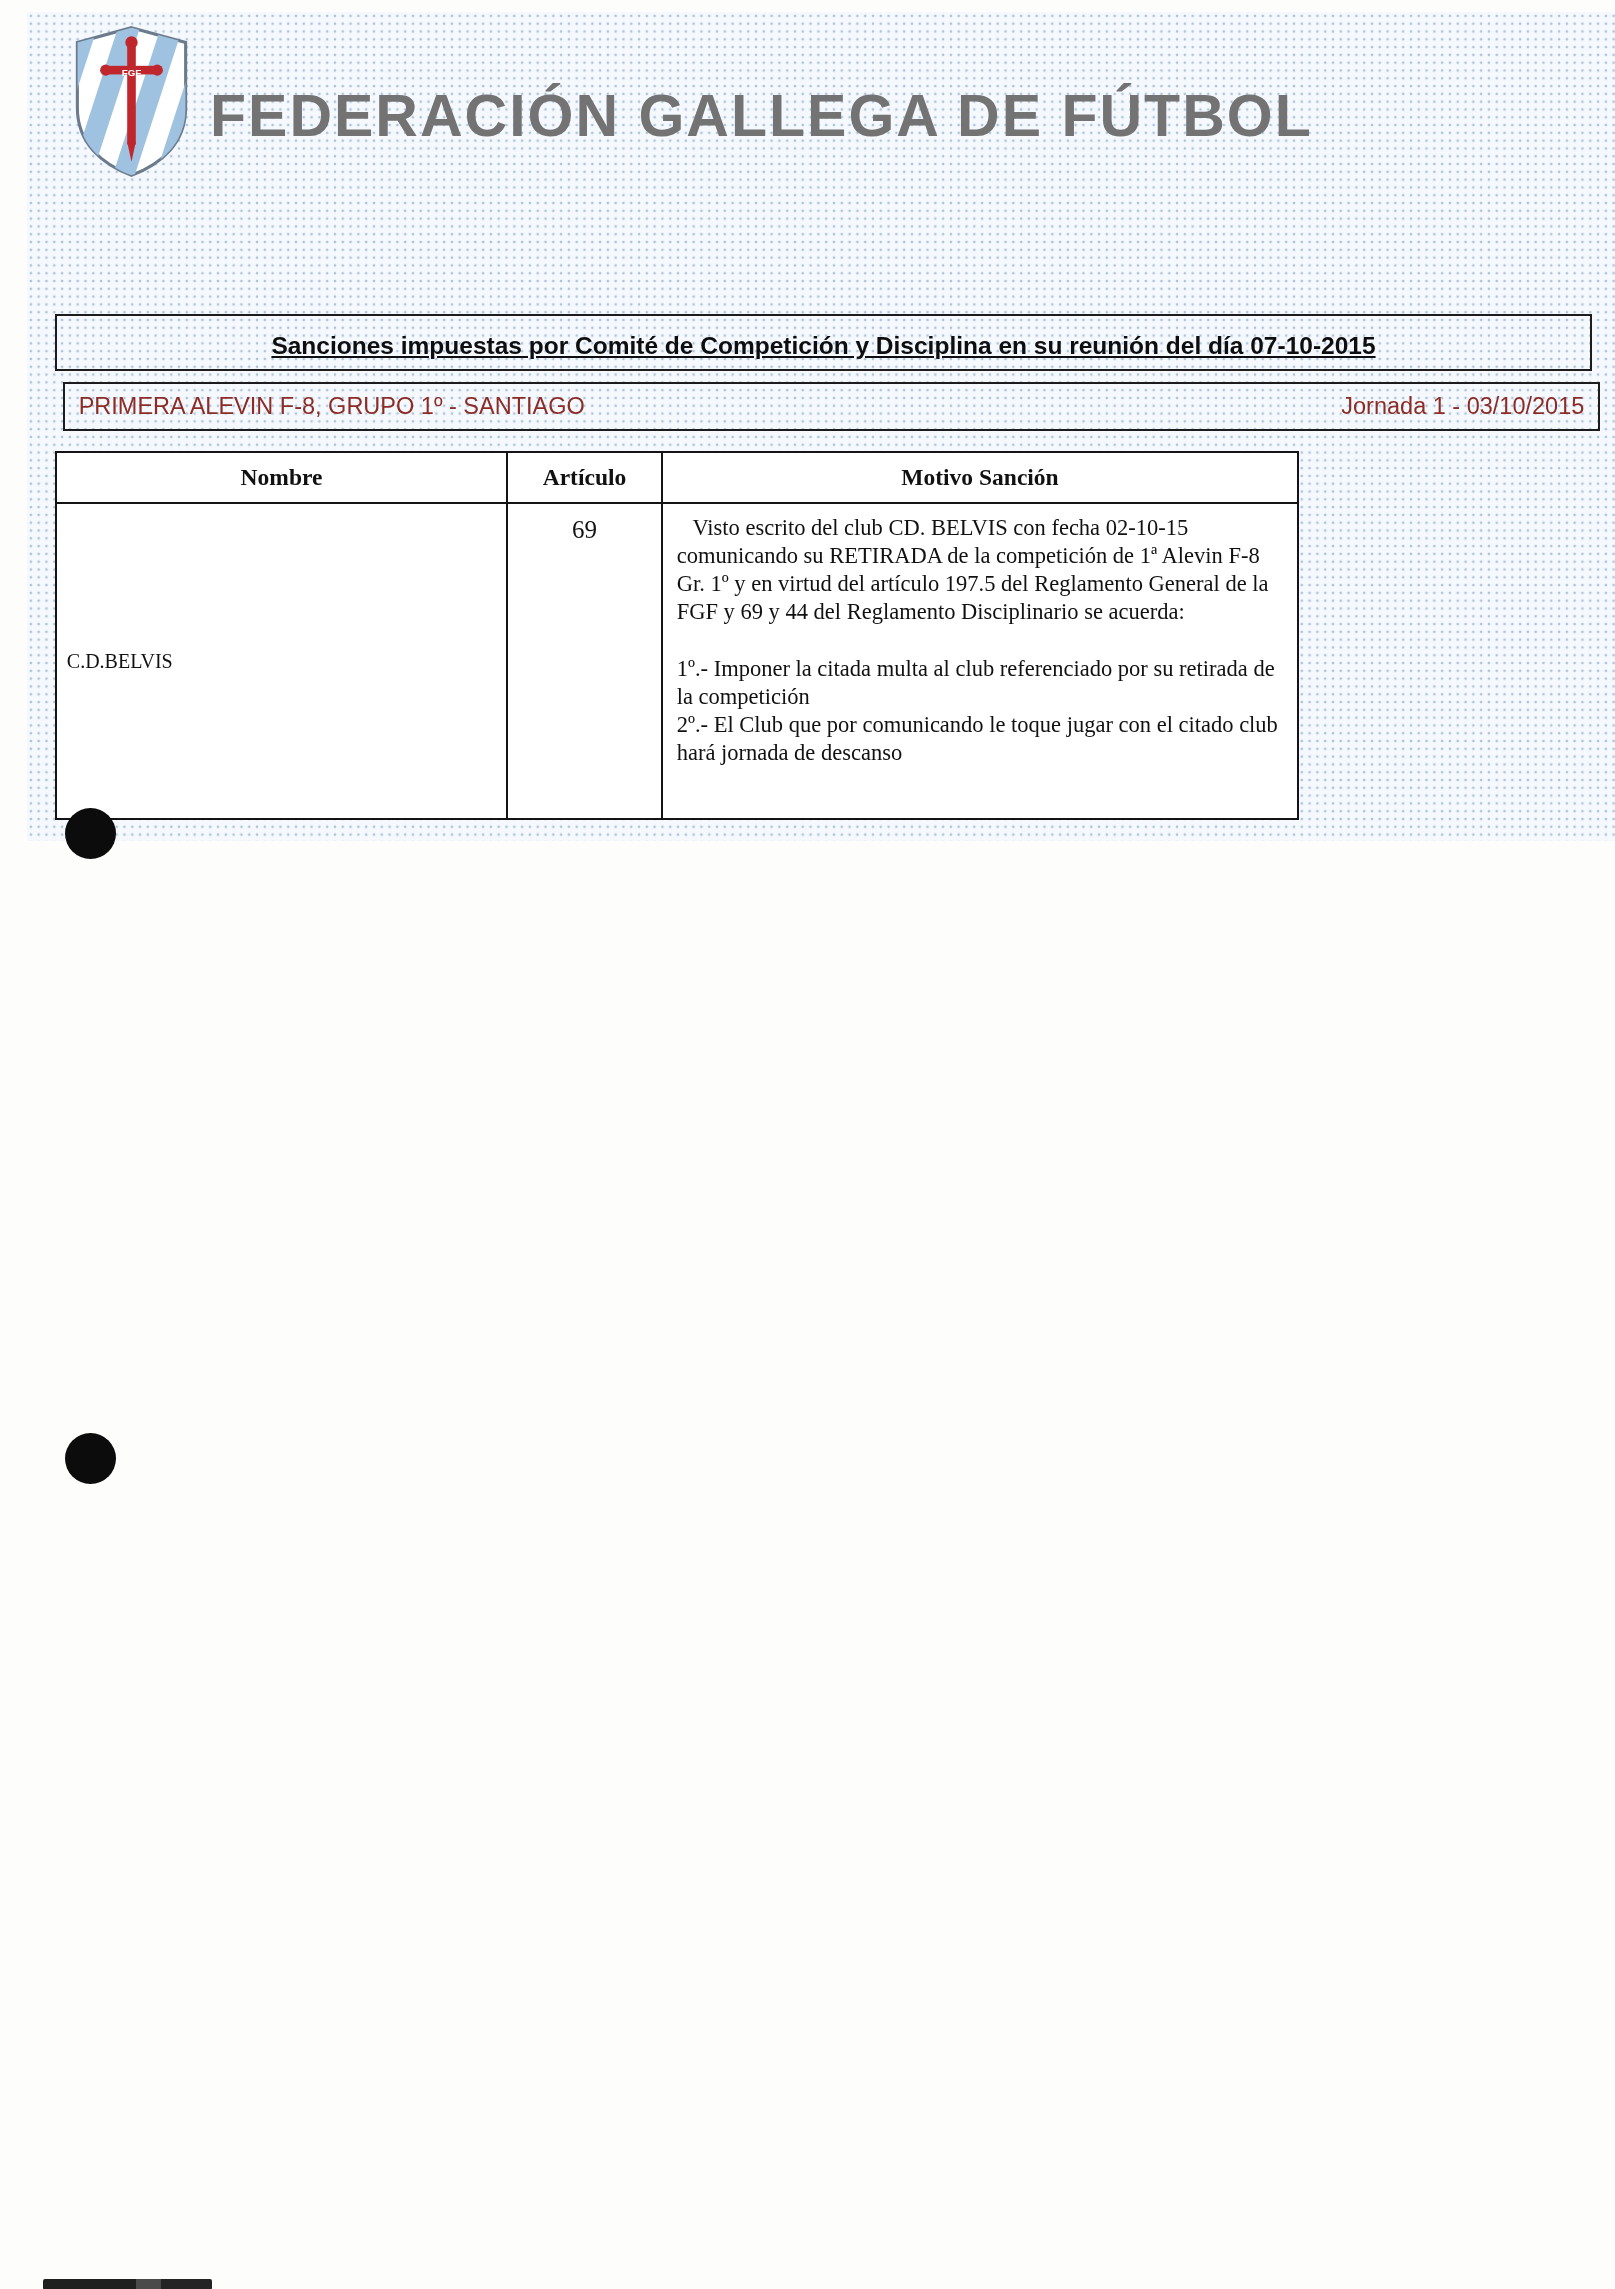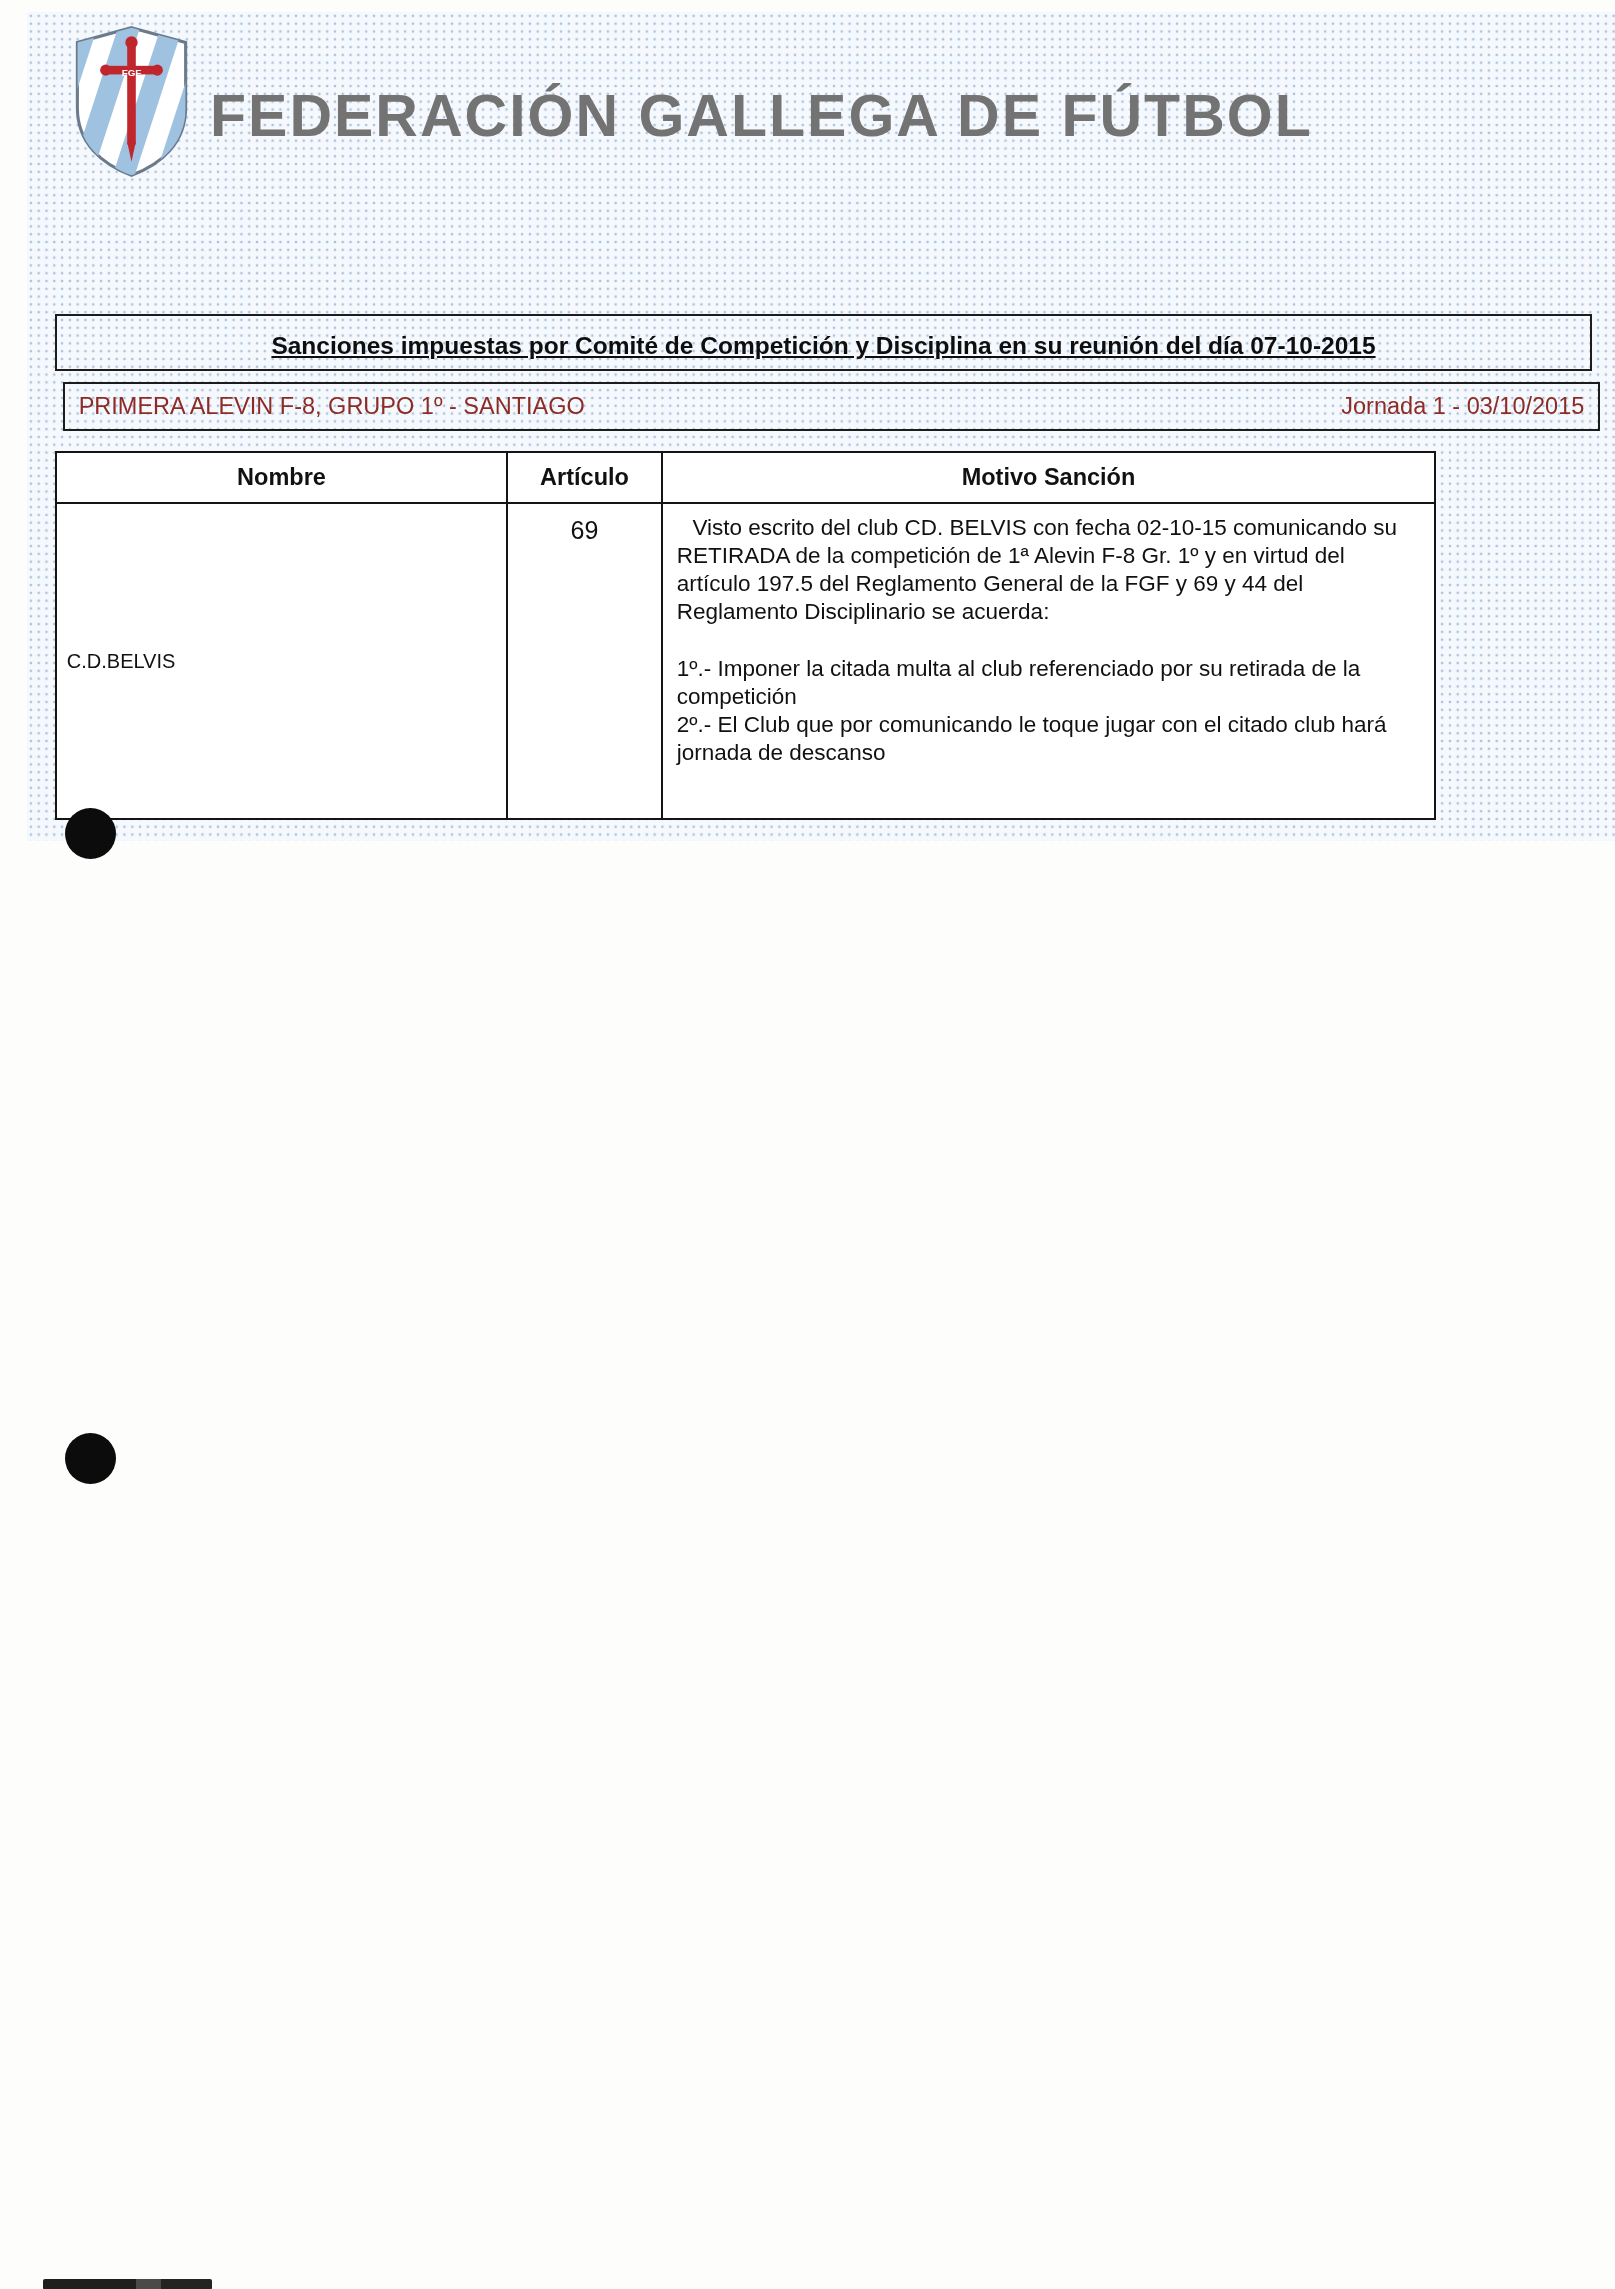--- a/index.html
+++ b/index.html
@@ -41,25 +41,26 @@
 
   .competition-bar {
     position: absolute; left: 55px; top: 382px; width: 1537px; height: 49px;
     border: 2px solid #1c1c1c;
     display: flex; align-items: center; justify-content: space-between;
     padding: 0 13.7px;
     font-size: 23.5px; font-weight: normal; color: #8c2c24; margin-left: 8px;
   }
 
   .sanctions-table {
-    position: absolute; left: 55px; top: 451px; width: 1381px;
+    position: absolute; left: 55px; top: 451px; width: 1244px;
     border-collapse: collapse; background: #ffffff;
     border: 2.9px solid #141414;
     table-layout: fixed;
     color: #111111;
+    font-family: Liberation Serif, serif;
   }
   .sanctions-table col.c1 { width: 451px; }
   .sanctions-table col.c2 { width: 155px; }
   .sanctions-table th, .sanctions-table td { border: 2px solid #141414; }
   .sanctions-table th {
     height: 51px; font-size: 23.5px; font-weight: bold;
     text-align: center; vertical-align: middle;
   }
   .sanctions-table tbody tr { height: 316px; }
   .cell-nombre { vertical-align: middle; text-align: left; padding: 0 9.8px; font-size: 20px; }

